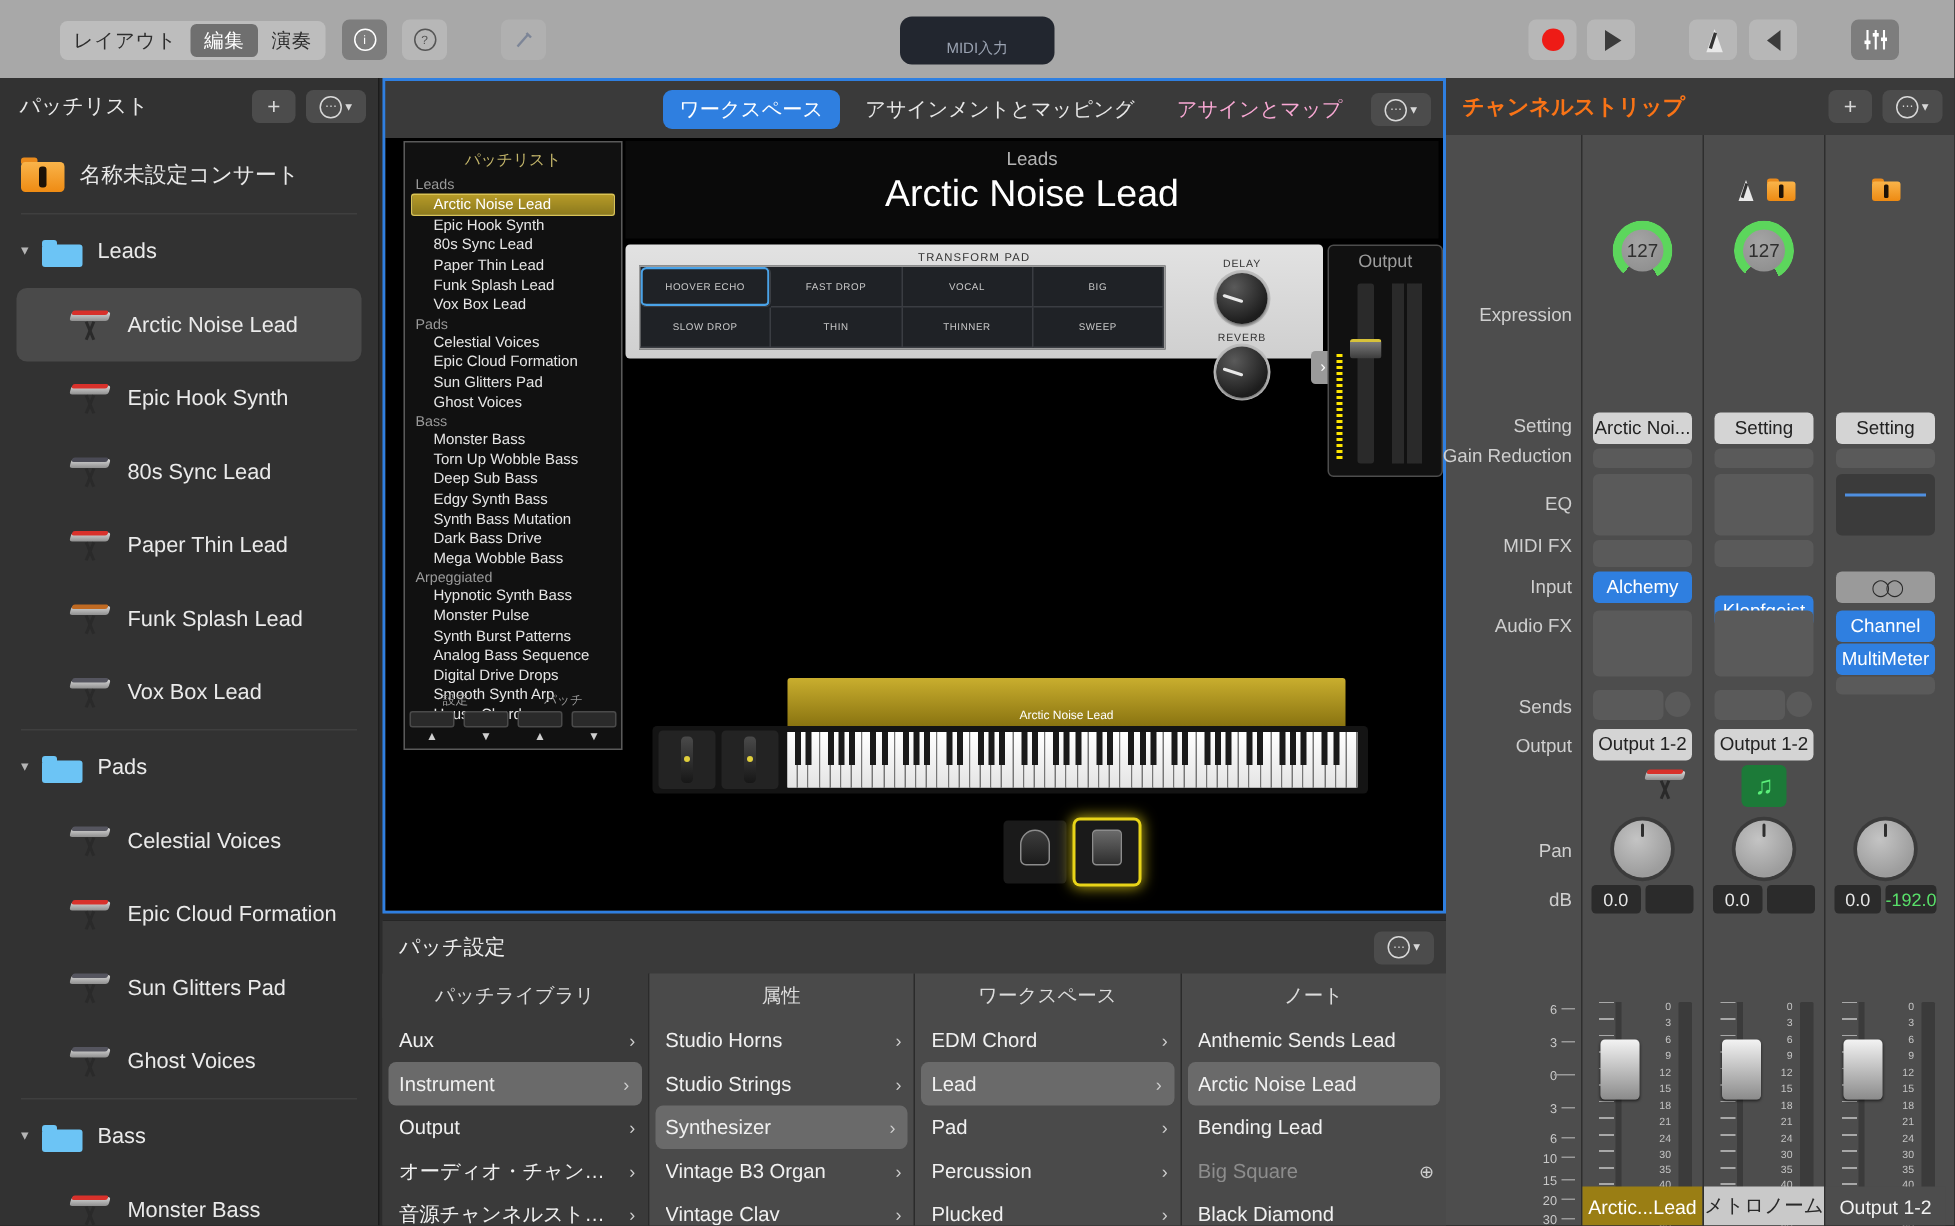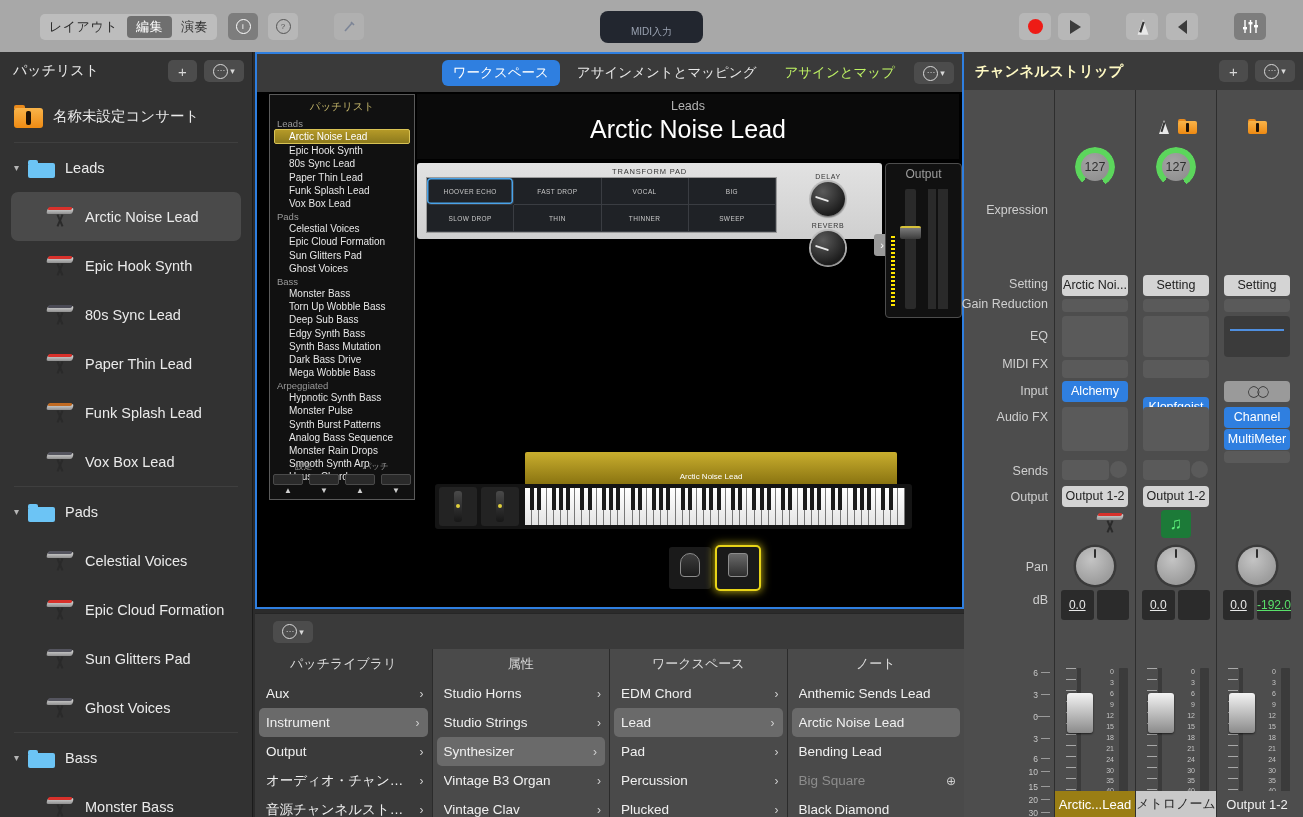--- a/index.html
+++ b/index.html
@@ -83,21 +83,21 @@
   .kbd-ico .leg::before,.kbd-ico .leg::after{content:'';position:absolute;top:0;left:7px;width:2px;height:13px;background:#2a2a2a;}
   .kbd-ico .leg::before{transform:rotate(23deg);} .kbd-ico .leg::after{transform:rotate(-23deg);}
 
   
   .ws-wrap { position: absolute; left: 255px; top: 52px; width: 709px; height: 557px;
     border: 2px solid #2f7fe0; background: #3a3a3a; }
   .ws-tabs { height: 38px; display: flex; align-items: center; justify-content: flex-end;
     padding-right: 8px; gap: 6px; background: #3a3a3a; }
   .tab { font-size: 13.5px; padding: 4px 11px; border-radius: 6px; color: #e8e8e8; }
   .tab.active { background: #2f7fe0; color: #fff; }
-  .tab.muted { color: #bef264; }
+  .tab.muted { color: #f9a8d4; }
   .ws-stage { position: absolute; left: 0; top: 38px; right: 0; bottom: 0; background: #000; }
 
   .inner-pl { position: absolute; left: 12px; top: 2px; width: 146px; height: 406px;
     background: #111; border: 1px solid #5a5a5a; }
   .inner-pl-title { text-align: center; font-size: 10.5px; color: #c3b56a; padding: 5px 0 3px; }
   .ipl-items { padding: 0 3px; }
   .ipl-grp { font-size: 9.5px; color: #9a9a9a; padding: 1px 0 0 4px; }
   .ipl-item { font-size: 10px; color: #e6e6e6; padding: 1.1px 0 1.1px 16px; }
   .ipl-item.sel { background: linear-gradient(#b59a28,#8d7a1d); border: 1px solid #d9c355;
     color: #fff; border-radius: 2px; margin: 0 1px; padding-left: 14px; }
@@ -182,21 +182,21 @@
   .ps-item { height: 29px; display: flex; align-items: center; padding: 0 8px 0 11px;
     font-size: 13.5px; color: #f0f0f0; }
   .ps-item.sel { background: #6a6a6a; border-radius: 5px; margin: 0 4px; padding-left: 7px; }
   .ps-item .nm { flex: 1; white-space: nowrap; overflow: hidden; }
   .ps-item .ar { color: #cfcfcf; font-size: 12px; }
   .ps-item.dim .nm { color: #8d8d8d; }
 
   
   .cs { position: absolute; left: 964px; top: 52px; width: 339px; height: 765px; background: #4d4d4d; }
   .cs-head { height: 38px; display: flex; align-items: center; padding: 0 8px 0 11px; background: #3a3a3a; }
-  .cs-title { flex: 1; font-size: 14.5px; color: #fef9c3; font-weight: bold; }
+  .cs-title { flex: 1; font-size: 14.5px; color: #f97316; font-weight: bold; }
   .cs-body { position: absolute; top: 38px; left: 0; right: 0; bottom: 0; display: flex; }
   .cs-labels { width: 90px; position: relative; }
   .cs-lab { position: absolute; right: 6px; font-size: 12.5px; color: #cfcfcf; white-space: nowrap; }
   .strip { width: 81px; border-left: 1px solid #2e2e2e; position: relative; }
   .st-top { position: absolute; top: 25px; left: 0; right: 0; height: 22px; display:flex;
     align-items:center; justify-content:center; gap: 7px; }
   .ic-metro { width: 15px; height: 15px; position: relative; }
   .ic-metro::before { content:''; position:absolute; left:3px; bottom:0; width:0;height:0;
     border-left:5px solid transparent;border-right:5px solid transparent;border-bottom:14px solid #e8e8e8;}
   .ic-metro::after { content:''; position:absolute; left:6px; bottom:2px; width:1.5px;height:10px;background:#333;transform:rotate(18deg);}
@@ -229,22 +229,22 @@
   .mixer-ico { width: 32px; height: 26px; background: linear-gradient(#8e8e8e,#3d3d3d);
     border-radius: 2px; position: relative; overflow: hidden; }
   .mixer-ico::after { content:''; position:absolute; left:2px; top:5px; right:2px; height:18px;
     background: repeating-linear-gradient(90deg,#cfcfcf 0 1px, transparent 1px 3px); }
   .kn-pan { position: absolute; left: 50%; transform: translateX(-50%);
     width: 38px; height: 38px; border-radius: 50%;
     background: radial-gradient(circle at 40% 33%, #c4c4c4, #9d9d9d 70%);
     box-shadow: 0 0 0 2.5px #3b3b3b; }
   .kn-pan::after { content:''; position:absolute; left:17.5px; top:2px; width:2.5px;height:9px;background:#2e2e2e;border-radius:1px;}
   .db-row { position:absolute; left:6px; right:6px; display:flex; gap: 3px; }
-  .db-box { flex:1; height: 30px; background:#2b2b2b; border-radius:3px; color:#e8e8e8;
-    font-size: 12px; display:flex;align-items:center;justify-content:center;text-decoration:underline;}
+  .db-box { flex:1; height: 19px; background:#2b2b2b; border-radius:3px; color:#e8e8e8;
+    font-size: 12px; display:flex;align-items:center;justify-content:center;}
   .db-box.green { color: #59e06a; }
   .fader-area { position: absolute; top: 570px; left: 0; right: 0; height: 155px; }
   .fader-track { position:absolute; left: 22px; top: 8px; width: 4px; height: 140px; background: #3b3b3b; }
   .fader-ticks { position:absolute; left: 11px; top: 8px; width: 10px; height: 140px;
     background: repeating-linear-gradient(#a8a8a8 0 1px, transparent 1px 11px); }
   .fader-cap { position:absolute; left: 12px; top: 33px; width: 26px; height: 40px;
     background: linear-gradient(#f3f3f3,#8b8b8b); border-radius: 3px; box-shadow: 0 1px 2px rgba(0,0,0,.6); }
   .meter-scale { position:absolute; left: 45px; top: 8px; width: 18px; height: 140px;
     font-size: 7px; color: #c4c4c4; }
   .meter-scale div { position: absolute; right: 4px; }
@@ -475,21 +475,21 @@
           <div class="ipl-item">Deep Sub Bass</div>
           <div class="ipl-item">Edgy Synth Bass</div>
           <div class="ipl-item">Synth Bass Mutation</div>
           <div class="ipl-item">Dark Bass Drive</div>
           <div class="ipl-item">Mega Wobble Bass</div>
           <div class="ipl-grp">Arpeggiated</div>
           <div class="ipl-item">Hypnotic Synth Bass</div>
           <div class="ipl-item">Monster Pulse</div>
           <div class="ipl-item">Synth Burst Patterns</div>
           <div class="ipl-item">Analog Bass Sequence</div>
-          <div class="ipl-item">Monster Rain Drops</div>
+          <div class="ipl-item">Digital Drive Drops</div>
           <div class="ipl-item">Smooth Synth Arp</div>
           <div class="ipl-item">House Chords</div>
         </div>
         <div class="ipl-foot">
           <div class="ipl-foot-row">
             <span>設定</span>
             <span>パッチ</span>
           </div>
           <div class="ipl-btns">
             <span class="ipl-btn"></span>
@@ -657,20 +657,21 @@
         <div class="pedal p2">
             <span class="plate"></span>
           </div>
       </div>
 
     </div>
   </div>
 
   <div class="ps">
     <div class="ps-head">
+      <div class="ps-title">パッチ設定</div>
       <div class="btn-menu">
         <span class="circ">⋯</span>
         <span class="chev">▾</span>
       </div>
     </div>
     <div class="ps-cols">
 
       <div class="ps-col first">
         <div class="ps-ch">パッチライブラリ</div>
         <div class="ps-item">

